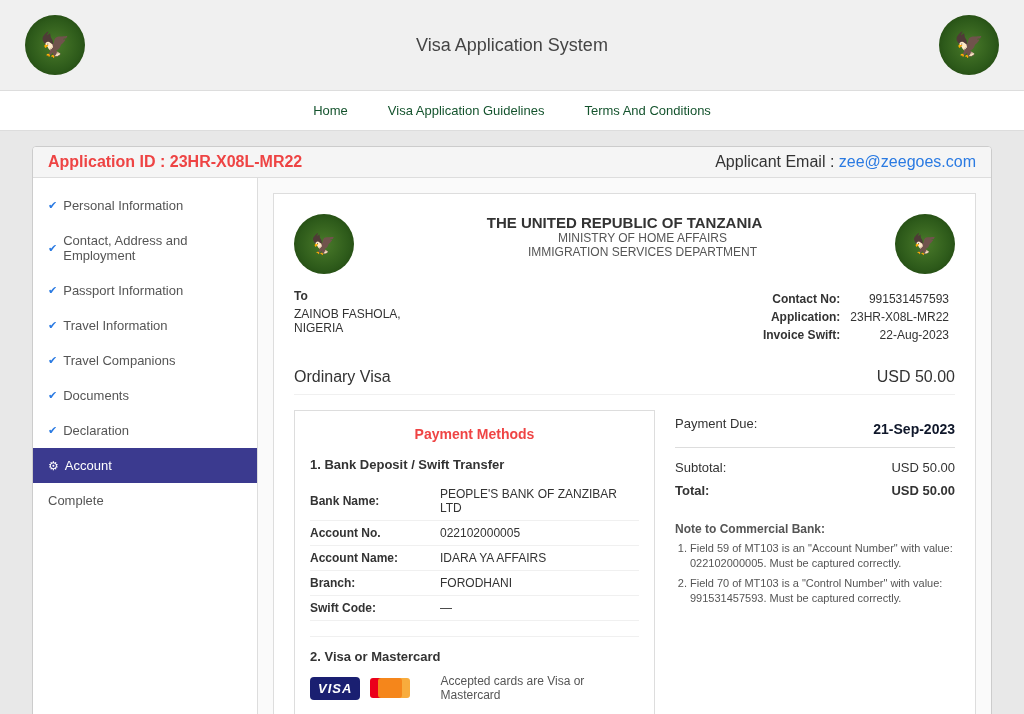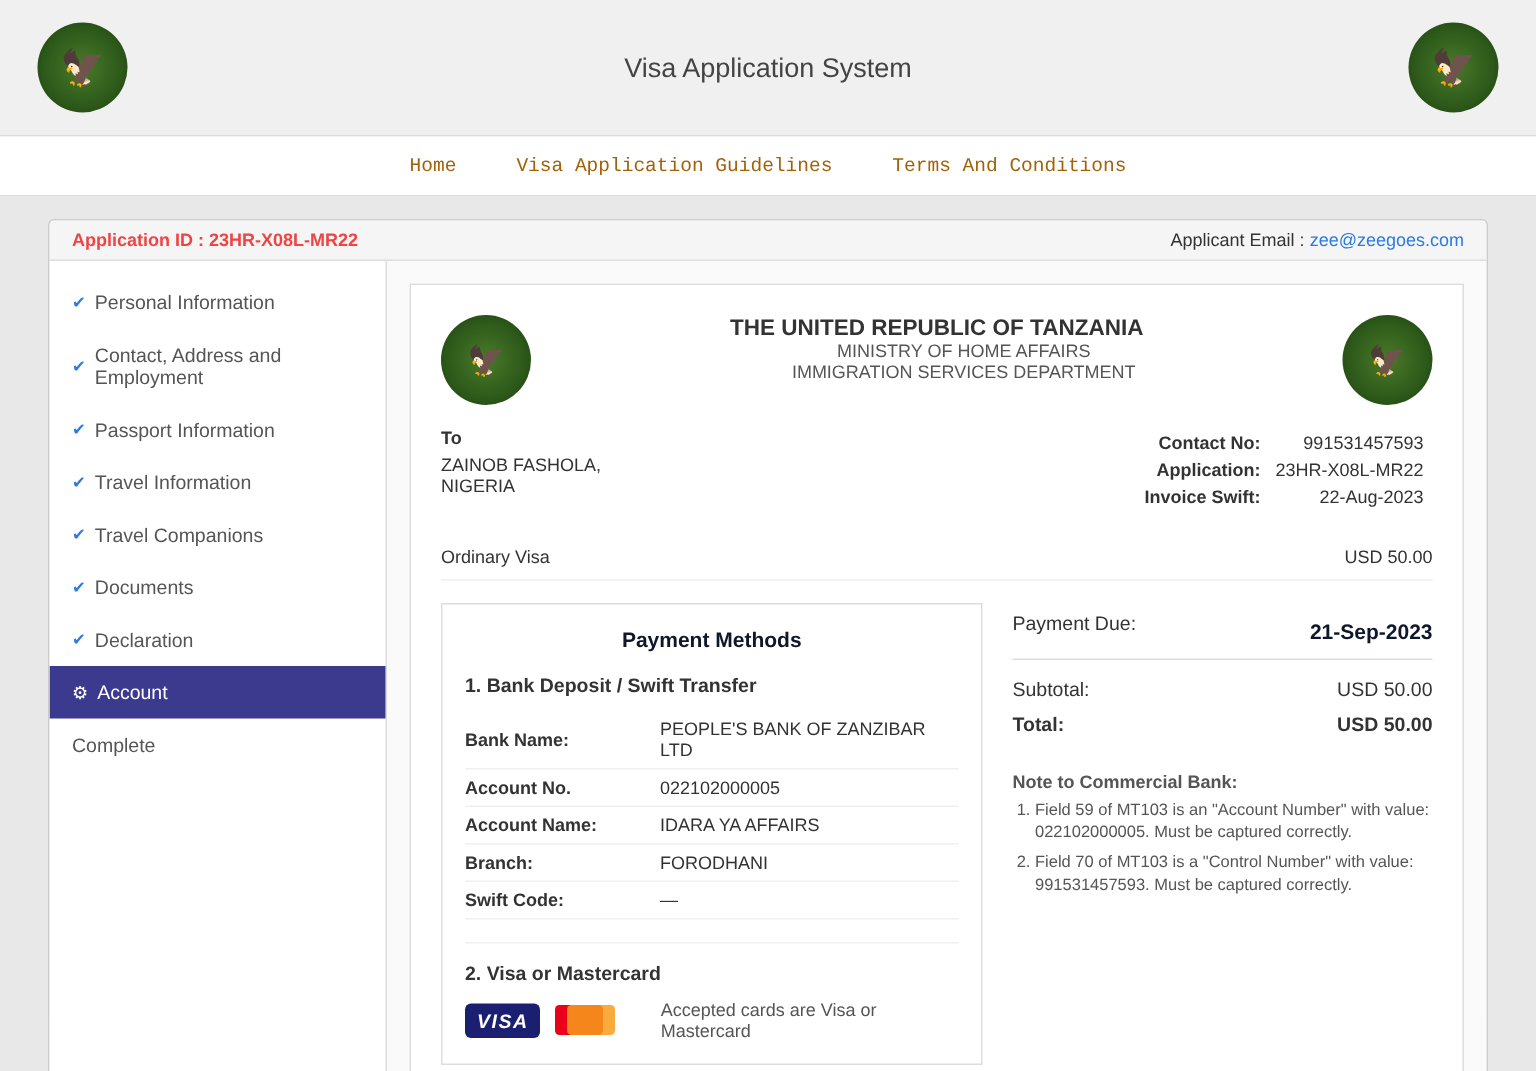--- a/index.html
+++ b/index.html
@@ -43,44 +43,43 @@
       padding: 0 20px;
       display: flex;
       align-items: center;
       justify-content: center;
       gap: 40px;
       border-bottom: 1px solid #ddd;
       height: 40px;
     }
     .nav-item {
       font-size: 13px;
-      color: #a16207;
+      color: #14532d;
       cursor: pointer;
       padding: 10px 0;
       text-decoration: none;
-      font-family: Liberation Mono, monospace;
     }
 
     .main-wrapper {
       max-width: 960px;
       margin: 15px auto;
       background: white;
       border: 1px solid #ccc;
       border-radius: 4px;
       overflow: hidden;
     }
 
     .app-header {
       background: #f5f5f5;
       padding: 6px 15px;
       display: flex;
       justify-content: space-between;
       align-items: center;
       border-bottom: 1px solid #ddd;
-      font-size: 12px;
+      font-size: 16px;
     }
     .app-id { color: #333; }
     .app-id span { color: #e44; font-weight: bold; }
     .applicant-email { color: #333; }
     .applicant-email a { color: #2a7ae2; text-decoration: none; }
 
     .content-area {
       display: flex;
     }
 
@@ -169,40 +168,40 @@
       border-top: 1px solid #ddd;
       border-bottom: 1px solid #ddd;
       padding: 6px 0;
       font-weight: bold;
       font-size: 12px;
     }
     .invoice-desc-row {
       display: flex;
       justify-content: space-between;
       padding: 8px 0;
-      font-size: 12px;
+      font-size: 16px;
       border-bottom: 1px solid #f0f0f0;
     }
 
     .payment-section {
       display: flex;
       gap: 20px;
       margin-top: 15px;
     }
     .payment-left {
       flex: 1;
       border: 1px solid #ddd;
       padding: 15px;
     }
     .payment-left h3 {
       font-size: 14px;
       font-weight: bold;
       text-align: center;
       margin-bottom: 15px;
-      color: #0f172a;
+      color: #ef4444;
     }
     .payment-method-title {
       font-size: 13px;
       font-weight: bold;
       margin-bottom: 10px;
       color: #333;
     }
     .bank-table { width: 100%; font-size: 12px; border-collapse: collapse; }
     .bank-table td { padding: 5px 0; border-bottom: 1px solid #f0f0f0; }
     .bank-table td:first-child { font-weight: bold; width: 130px; }

